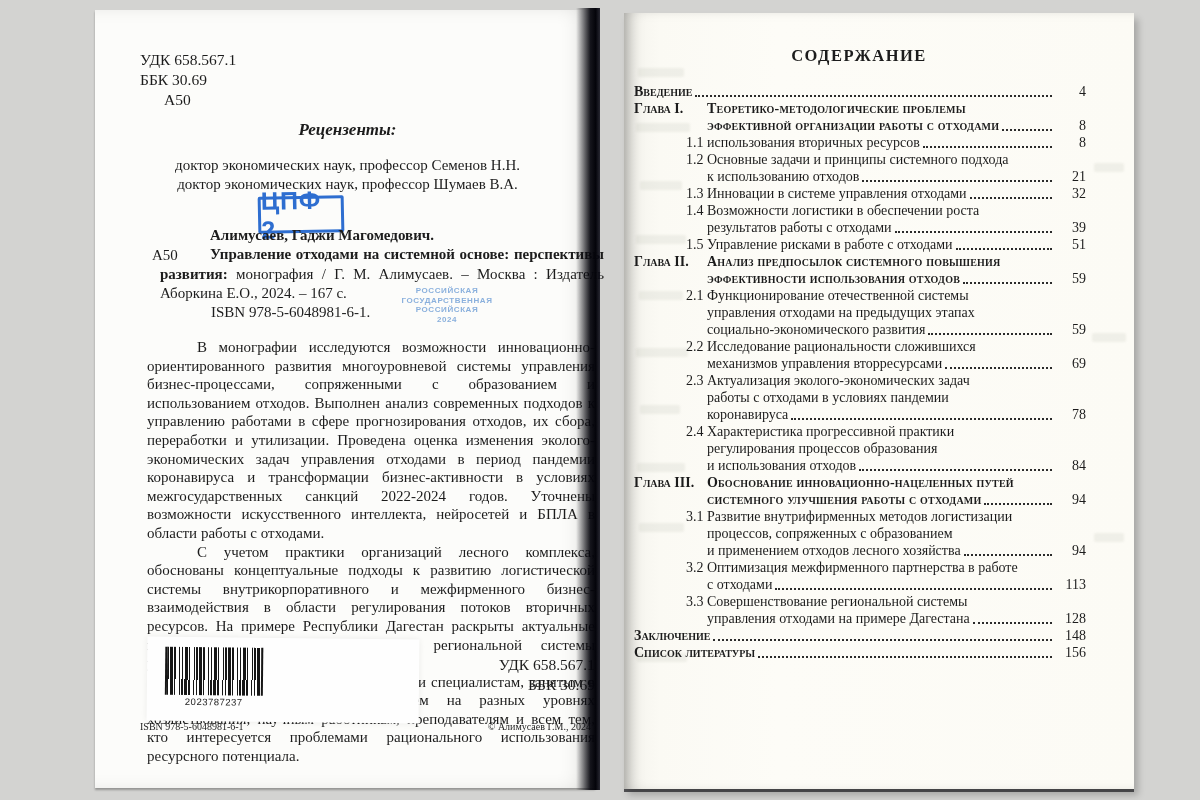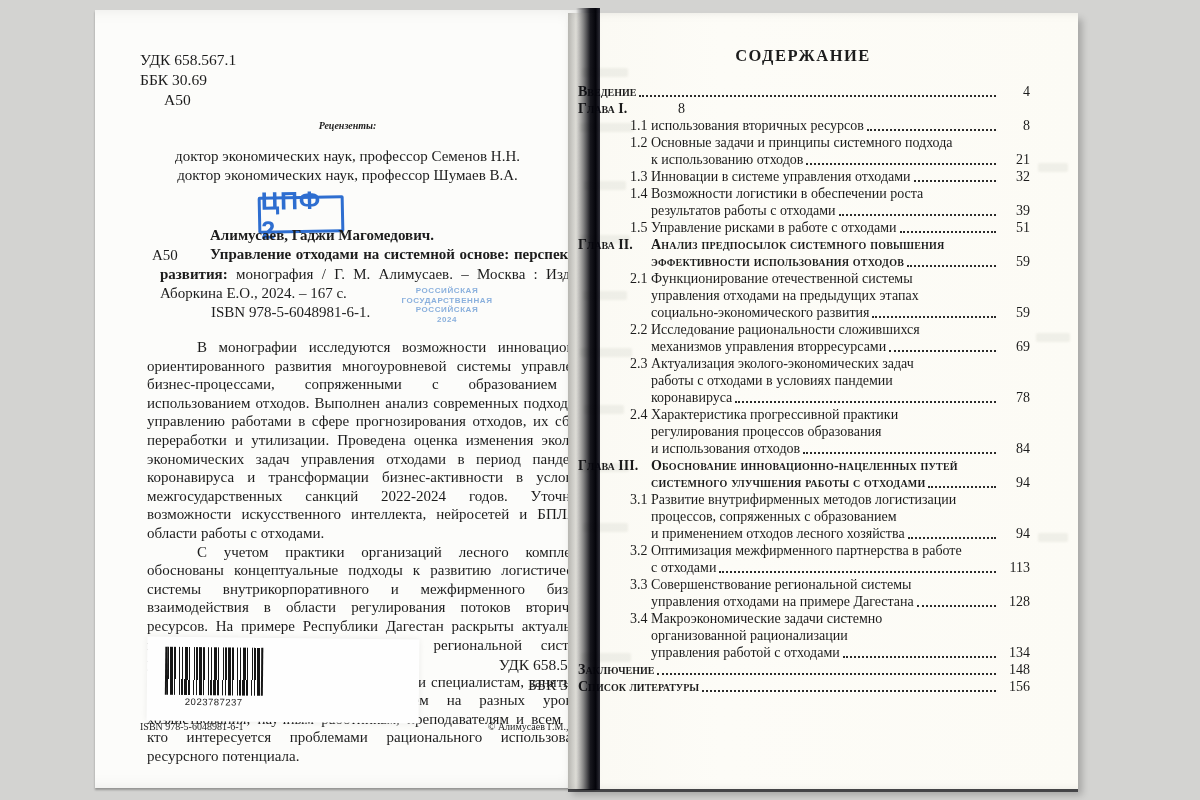--- a/index.html
+++ b/index.html
@@ -8,35 +8,35 @@
   .stage { position:relative; width:1200px; height:800px; background:#d3d3d1; overflow:hidden; }
 
   
   .page { position:absolute; }
   .left-page {
     left:95px; top:10px; width:500px; height:778px;
     background:#fcfcfa;
     box-shadow: inset -20px 0 26px -14px rgba(0,0,0,0.30), 0 2px 2px rgba(0,0,0,0.30);
   }
   .right-page {
-    left:568px; top:13px; width:510px; height:776px;
+    left:624px; top:13px; width:510px; height:776px;
     background:linear-gradient(90deg,#f3f2ec 0%, #fbfaf4 7%, #fdfcf7 30%, #fcfbf5 100%);
     box-shadow: inset 12px 0 16px -9px rgba(0,0,0,0.38), 0 3px 0 rgba(25,25,30,0.7), 4px 6px 7px rgba(0,0,0,0.22);
   }
   .spine {
     position:absolute; left:576px; top:8px; width:24px; height:782px; z-index:5;
     background:linear-gradient(90deg, rgba(5,5,10,0) 0%, rgba(5,5,12,0.45) 30%,
                rgba(5,5,12,0.92) 60%, #04040a 82%, rgba(10,10,22,0.85) 100%);
   }
 
   
   .codes-top { position:absolute; left:45px; top:40px; font-size:15.5px; line-height:20px; }
   .codes-top .a50 { margin-left:24px; }
   .reviewers { position:absolute; left:40px; top:110px; width:425px; text-align:center; }
-  .reviewers-heading { font-weight:bold; font-style:italic; font-size:10px; }
+  .reviewers-heading { font-weight:bold; font-style:italic; font-size:17px; }
   .reviewer-lines { margin-top:16px; font-size:15px; line-height:19px; }
   .cpf-stamp {
     position:absolute; left:163px; top:186px; width:86px; height:37px;
     border:3px solid #2e6ed0; border-radius:2px; color:#2e6ed0;
     font-family:"Liberation Sans", sans-serif; font-size:25px; font-weight:bold;
     display:flex; align-items:center; justify-content:center;
     transform:rotate(-1.2deg); letter-spacing:1px;
   }
   .bib-block { position:absolute; left:65px; top:216px; width:444px; font-size:15px; line-height:19.3px; }
   .author-name { font-weight:bold; margin-left:50px; }
@@ -181,20 +181,27 @@
           <div class="toc-body">
             <div class="toc-line last">
               <span class="front-label">Введение</span>
               <span class="leader"></span>
             </div>
           </div>
           <div class="toc-page">4</div>
         </div>
         <div class="toc-row chapter">
           <div class="toc-label">Глава I.</div>
+          <div class="toc-body">
+            <div class="toc-line">Теоретико-методологические проблемы</div>
+            <div class="toc-line last">
+              <span>эффективной организации работы с отходами</span>
+              <span class="leader"></span>
+            </div>
+          </div>
           <div class="toc-page">8</div>
         </div>
         <div class="toc-row sub">
           <div class="toc-label">1.1</div>
           <div class="toc-body">
             <div class="toc-line last">
               <span>использования вторичных ресурсов</span>
               <span class="leader"></span>
             </div>
           </div>
@@ -337,32 +344,20 @@
         <div class="toc-row sub">
           <div class="toc-label">3.3</div>
           <div class="toc-body">
             <div class="toc-line">Совершенствование региональной системы</div>
             <div class="toc-line last">
               <span>управления отходами на примере Дагестана</span>
               <span class="leader"></span>
             </div>
           </div>
           <div class="toc-page">128</div>
-        </div>
-        <div class="toc-row sub">
-          <div class="toc-label">3.4</div>
-          <div class="toc-body">
-            <div class="toc-line">Макроэкономические задачи системно</div>
-            <div class="toc-line">организованной рационализации</div>
-            <div class="toc-line last">
-              <span>управления работой с отходами</span>
-              <span class="leader"></span>
-            </div>
-          </div>
-          <div class="toc-page">134</div>
         </div>
         <div class="toc-row front">
           <div class="toc-body">
             <div class="toc-line last">
               <span class="front-label">Заключение</span>
               <span class="leader"></span>
             </div>
           </div>
           <div class="toc-page">148</div>
         </div>

